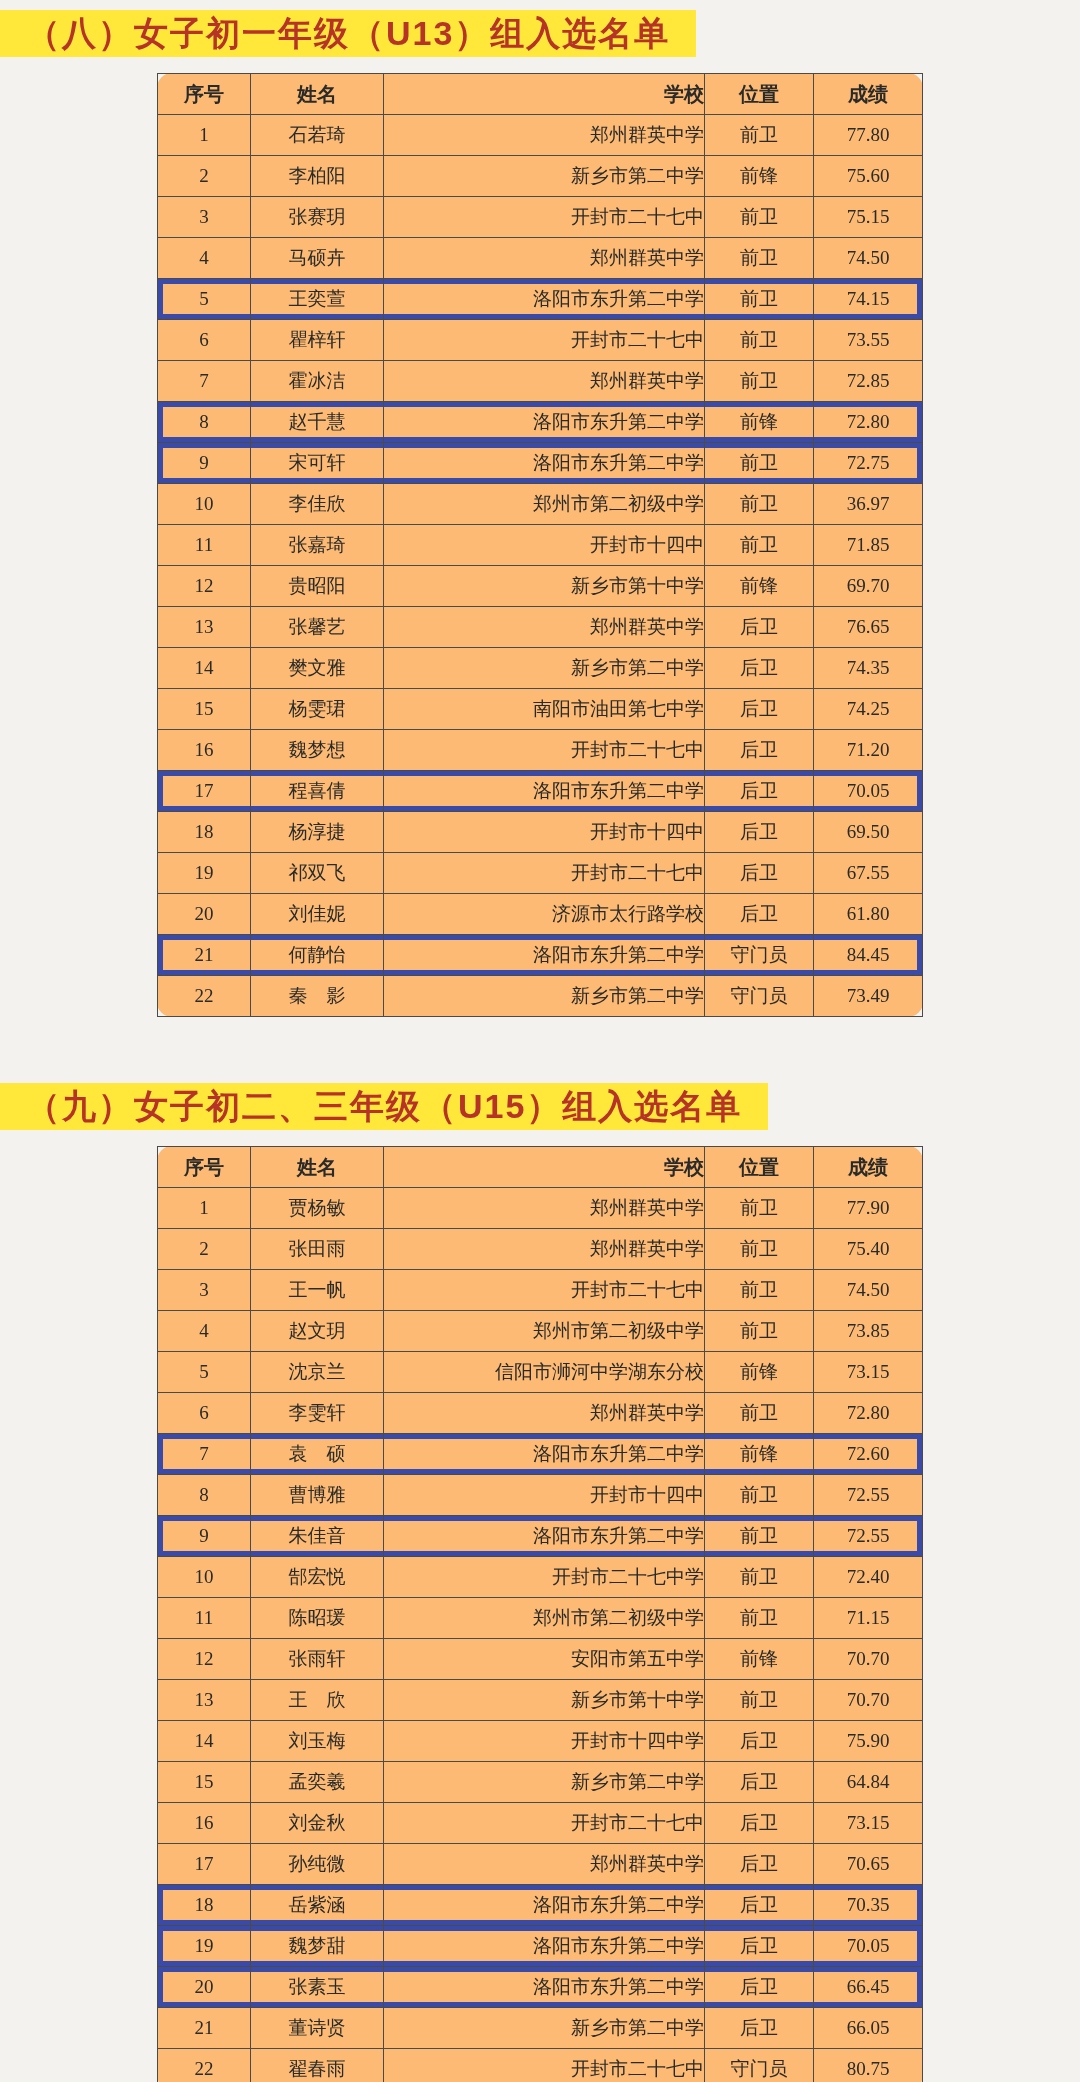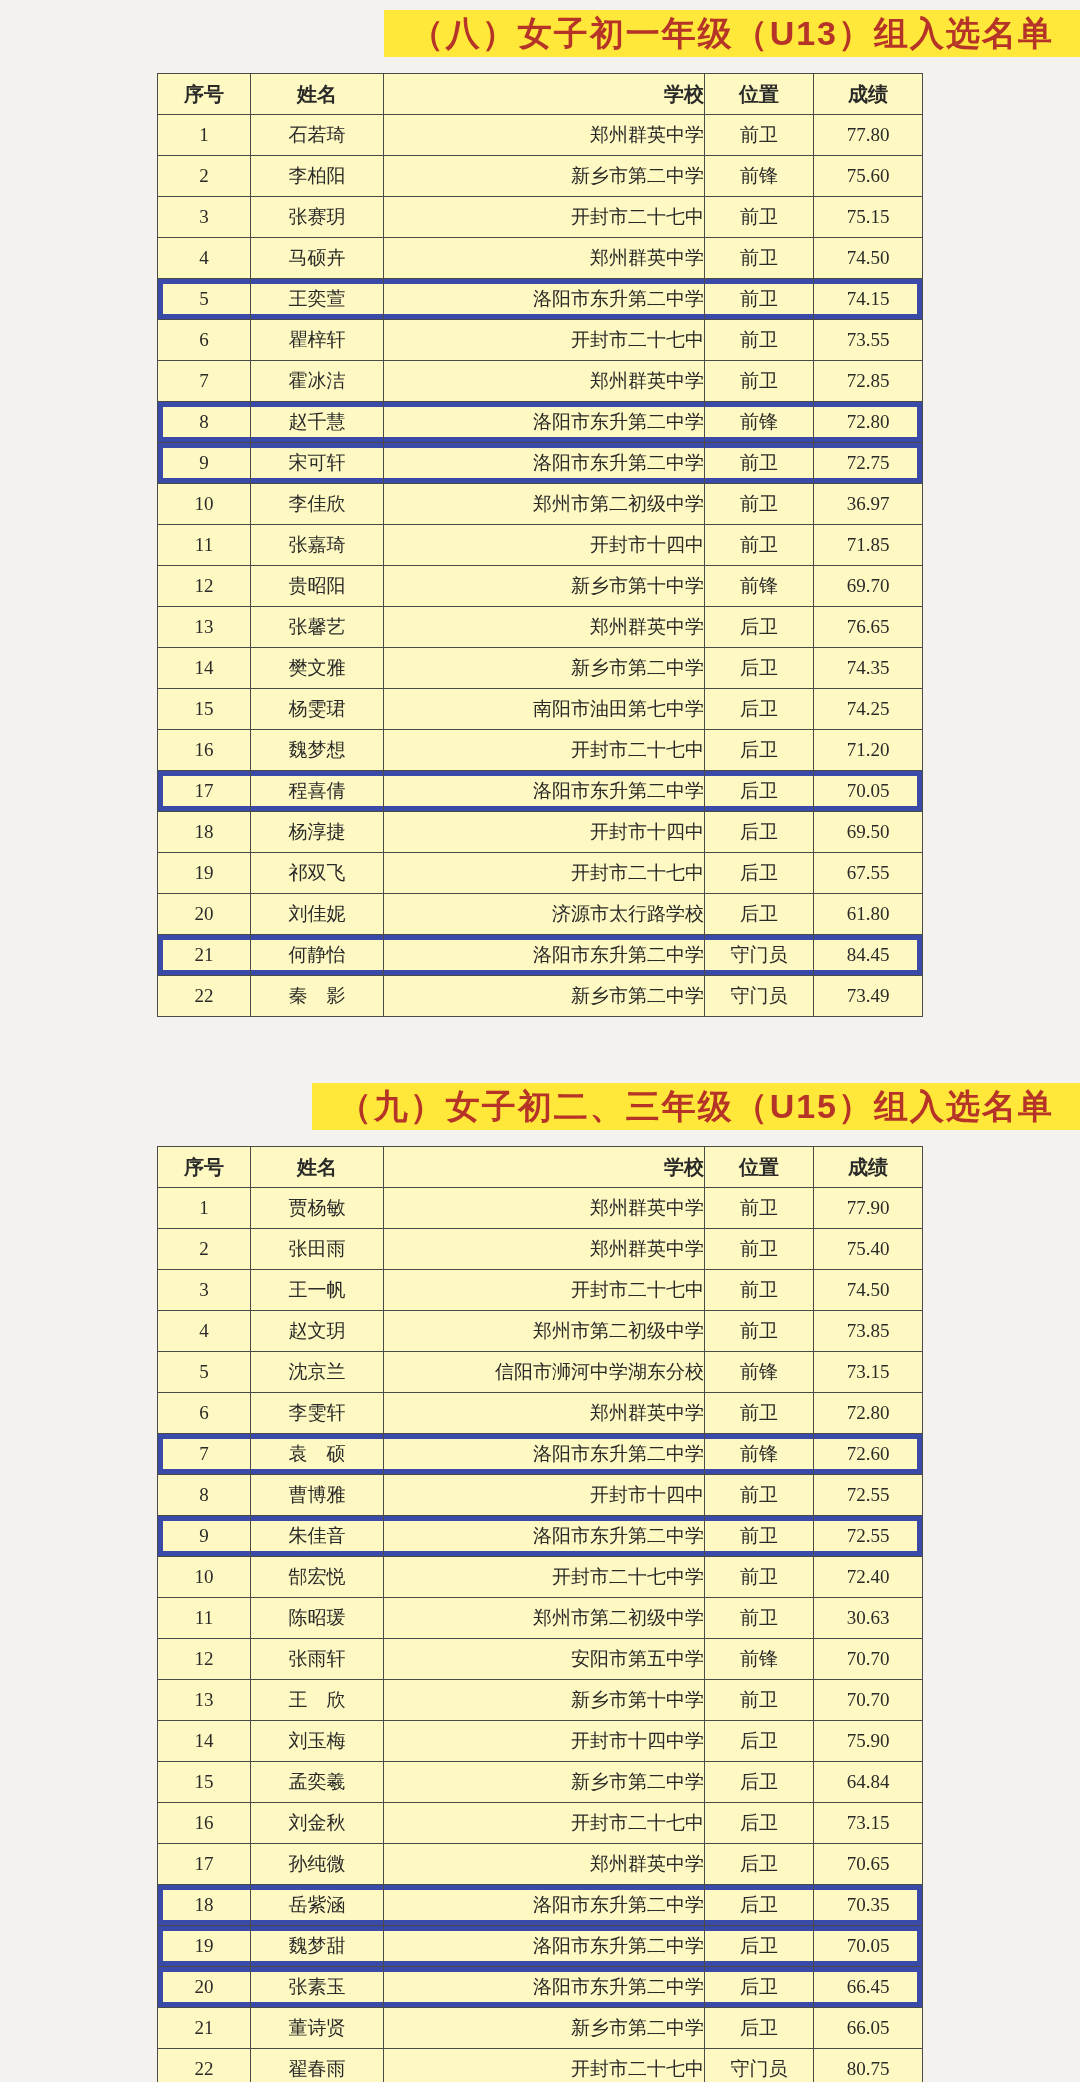--- a/index.html
+++ b/index.html
@@ -3,39 +3,40 @@
 <meta charset="utf-8">
 <style>
   html,body { margin:0; padding:0; }
   body {
     width:1080px; height:2082px; overflow:hidden;
     background:#f3f2ee;
     font-family:"Liberation Serif","DejaVu Serif",serif;
     color:#2a2a28;
   }
   .page { padding-top:10px; }
-  .title-wrap { text-align:right; }
+  .title-wrap { text-align:left; }
   .sec2 .title-wrap { margin-top:66px;text-decoration:underline; }
   .title {
     display:inline-block;
     background:#ffe83a;
     color:#b63427;
     font-family:"Liberation Sans","DejaVu Sans",sans-serif;
     font-weight:bold;
     font-size:34px;
     line-height:47px;
     padding:0 26px;
     letter-spacing:2px;
     margin:0;
   }
   table {
     border-collapse:collapse;
     margin:16px auto 0 auto;
-    background:#fef9c3;
+    background:#fdba74;
     table-layout:fixed;
+    border-radius:15px;
   }
   th,td {
     border:1px solid #4a4a49;
     height:40px;
     padding:0;
     text-align:center;
     vertical-align:middle;
     font-size:19px;
     overflow:hidden;
     white-space:nowrap;
@@ -317,21 +318,21 @@
             <td>郜宏悦</td>
             <td>开封市二十七中学</td>
             <td>前卫</td>
             <td>72.40</td>
           </tr>
           <tr>
             <td>11</td>
             <td>陈昭瑗</td>
             <td>郑州市第二初级中学</td>
             <td>前卫</td>
-            <td>30.63</td>
+            <td>71.15</td>
           </tr>
           <tr>
             <td>12</td>
             <td>张雨轩</td>
             <td>安阳市第五中学</td>
             <td>前锋</td>
             <td>70.70</td>
           </tr>
           <tr>
             <td>13</td>

